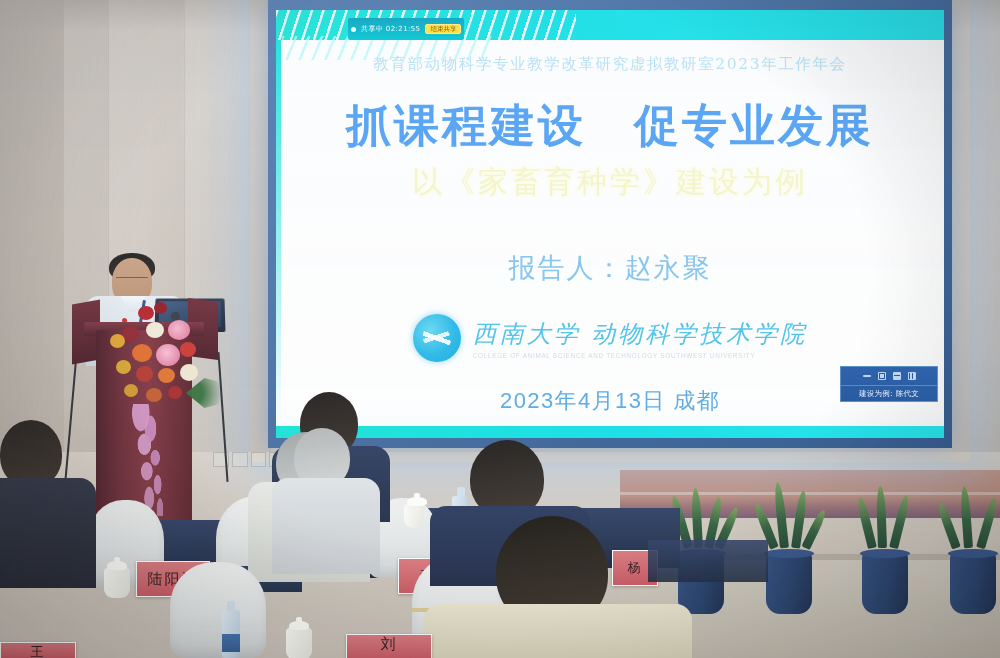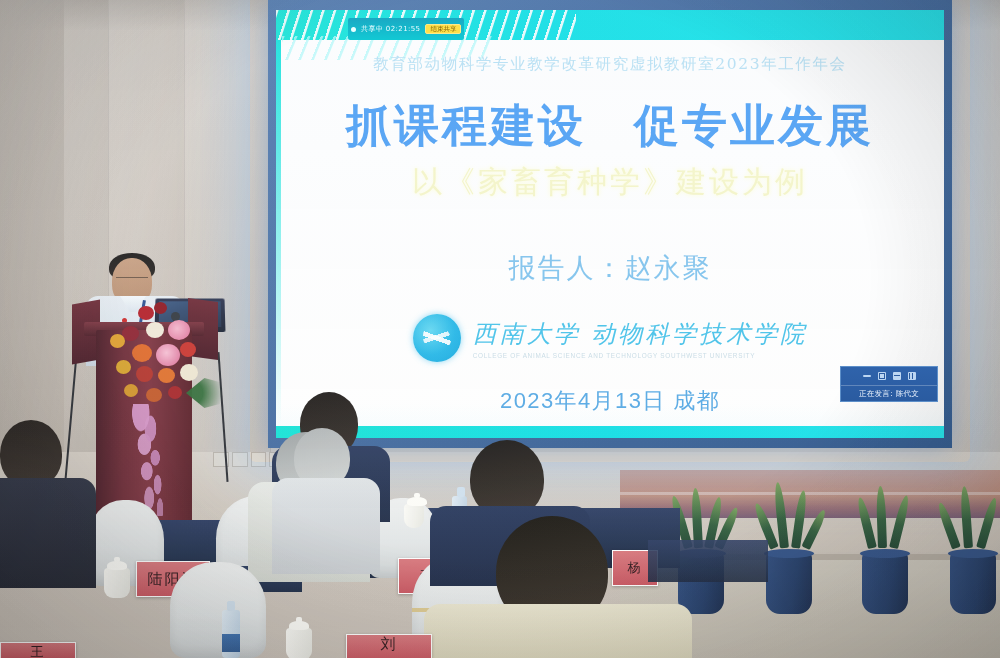--- a/index.html
+++ b/index.html
@@ -483,21 +483,21 @@
 
         <div class="slide-date">2023年4月13日  成都</div>
 
         <div class="meet-panel">
           <div class="meet-ctrl">
             <div class="mc min"></div>
             <div class="mc win"></div>
             <div class="mc split"></div>
             <div class="mc grid"></div>
           </div>
-          <div class="meet-speaking">正在发言: 陈代文</div>
+          <div class="meet-speaking">建设为例: 陈代文</div>
         </div>
 
       </div>
     </div>
   </div>
 
   <div class="share-bar">
     <div class="share-dot"></div>
     <div class="share-txt">共享中 02:21:55</div>
     <div class="share-btn">结束共享</div>

